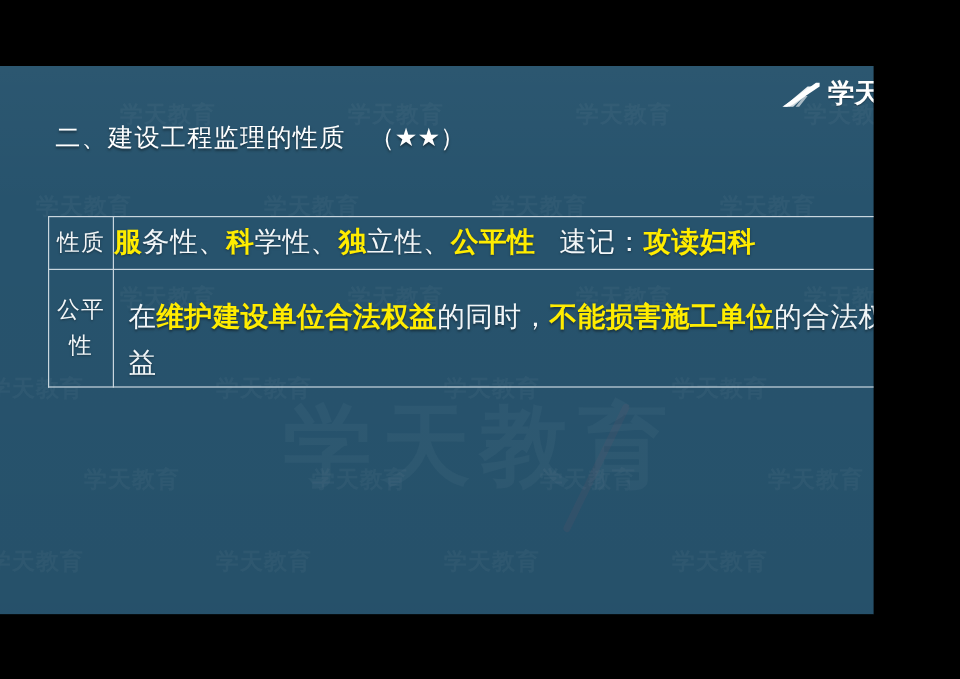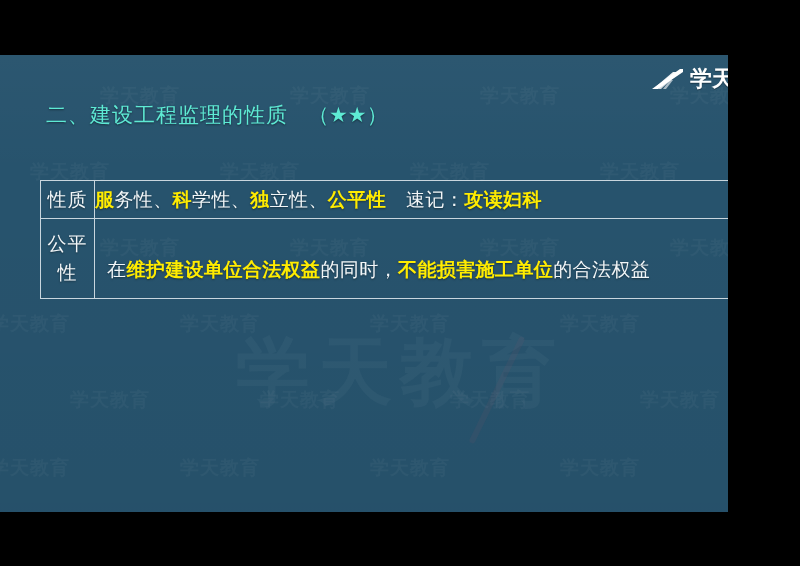--- a/index.html
+++ b/index.html
@@ -126,21 +126,21 @@
   }
 
   
   .heading {
     position: absolute;
     left: 46px;
     top: 46px;
     z-index: 12;
     font-size: 21px;
     font-weight: 400;
-    color: #5eead4;
+    color: #ffffff;
     letter-spacing: 1px;
     white-space: nowrap;
     font-family: "DejaVu Sans", "Liberation Sans", sans-serif;
     text-shadow: 0 1px 2px rgba(0,0,0,0.45);
   }
   .heading .stars { letter-spacing: 0px; }
 
   
   .tbl {
     position: absolute;
@@ -163,21 +163,21 @@
   .col-label { width: 54px; }
 
   .lab {
     text-align: center;
     font-size: 19px;
     letter-spacing: 1px;
     line-height: 1.55;
     padding: 4px 2px;
   }
   .cell {
-    font-size: 19px;
+    font-size: 23px;
     line-height: 1.62;
     padding: 5px 5px 5px 8px;
     letter-spacing: 0.4px;
   }
   .r1 { height: 35px; }
   .r2 { height: 78px; }
   .r3 { height: 80px; }
 
   .r1 .cell { padding-top: 3px; padding-bottom: 3px; }
   .r3 .cell { padding-top: 22px; padding-left: 12px; }

